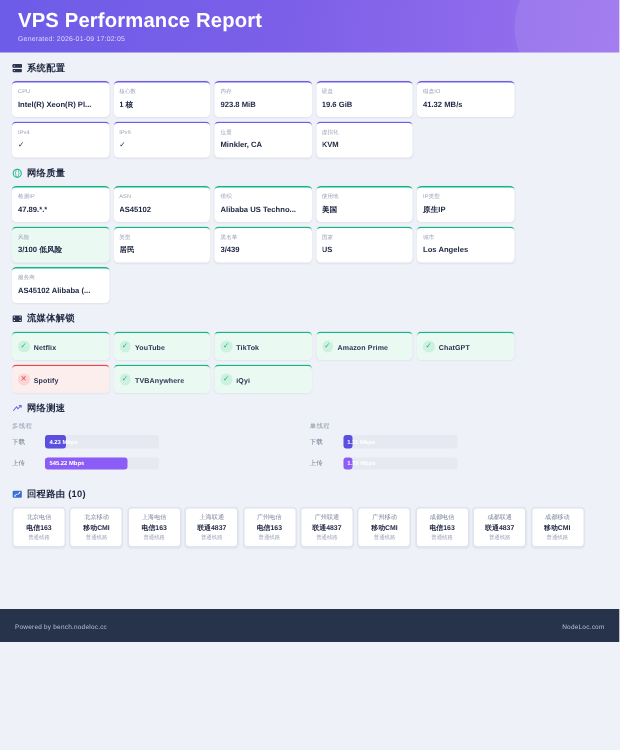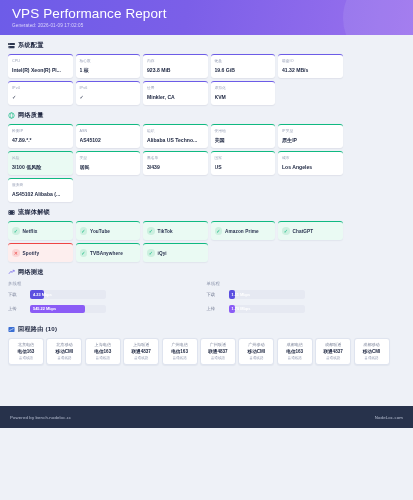--- a/index.html
+++ b/index.html
@@ -23,21 +23,21 @@
   .header::after {
     content: "";
     position: absolute;
     right: -26px; top: -30px;
     width: 96px; height: 96px;
     border-radius: 50%;
     background: rgba(255,255,255,0.09);
   }
   .header-title {
     font-size: 13.5px;
-    font-weight: normal;
+    font-weight: bold;
     color: #ffffff;
     letter-spacing: 0.1px;
     line-height: 15px;
   }
   .header-sub {
     font-size: 4.6px;
     color: #ded8fb;
     margin-top: 2px;
     letter-spacing: 0.15px;
   }

